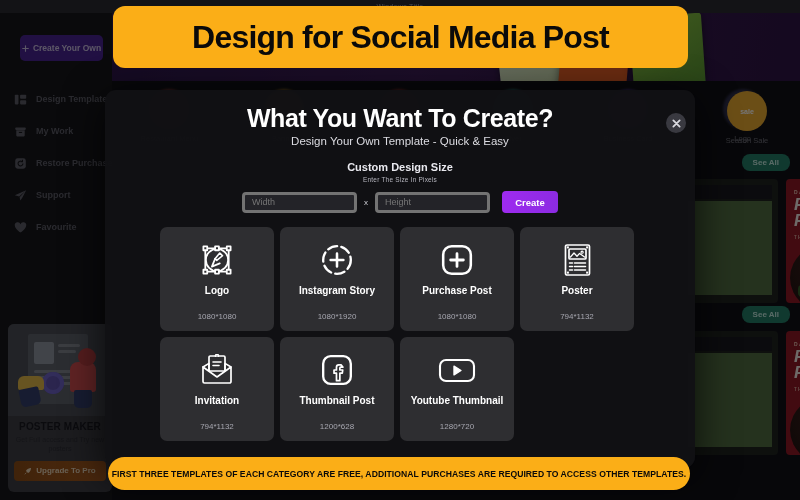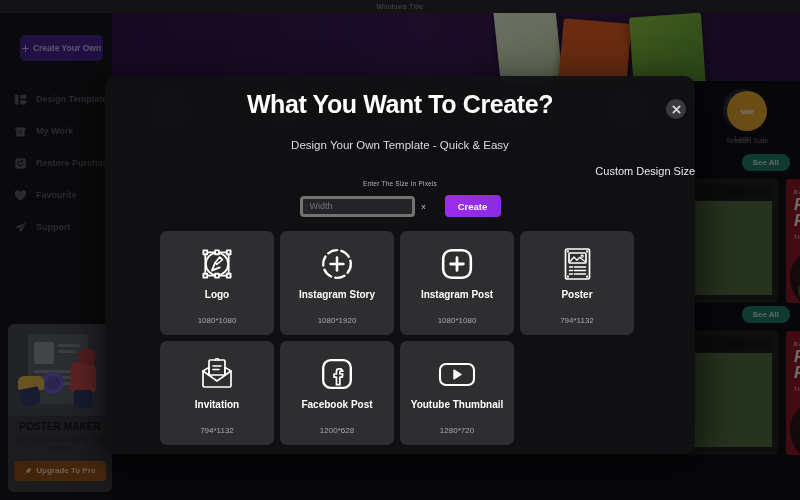--- a/index.html
+++ b/index.html
@@ -92,39 +92,39 @@
     background: radial-gradient(circle at 40% 35%, #3a2018, #1b0d0a 72%); overflow:hidden;}
   .veg{ position:absolute; border-radius:50%; }
   .salad{ background:#1c1f1a; position:relative; }
   .salad-top{ position:absolute;left:6px;top:6px;right:6px;height:14px;background:#14161a;}
   .salad-img{ position:absolute;left:6px;top:22px;right:6px;bottom:8px;background:#4e6b3c;}
 
   
   .overlay { position:absolute; inset:0; background: rgba(4,4,6,.55); }
 
   .modal {
-    position:absolute; left:105px; top:76px; width:590px; height:378px;
+    position:absolute; left:105px; top:90px; width:590px; height:378px;
     background: rgba(17,17,20,.965);
     border-radius: 11px;
     box-shadow: 0 10px 40px rgba(0,0,0,.75);
     overflow: hidden;
   }
   .modal-inner{ position:relative; width:100%; height:100%; }
 
   .close-btn {
     position:absolute; right:9px; top:9px; width:20px; height:20px; border-radius:50%;
     background: rgba(62,62,70,.9);
     display:flex; align-items:center; justify-content:center;
     color:#d8d8de; font-size:11px; line-height:1;
   }
   .close-btn svg{ width:9px;height:9px;stroke:#d8d8de;stroke-width:2;fill:none;stroke-linecap:round;}
 
   .m-title{ text-align:center; color:#ffffff; font-size:25px; font-weight:800; margin-top:14px; letter-spacing:-.4px;}
-  .m-sub{ text-align:center; color:#dcdce2; font-size:11.5px; margin-top:20px; font-weight:400;}
-  .m-custom{ text-align:right; color:#e9e9ef; font-size:11px; margin-top:14px; font-weight:400;}
+  .m-sub{ text-align:center; color:#dcdce2; font-size:11.5px; margin-top:2px; font-weight:400;}
+  .m-custom{ text-align:center; color:#e9e9ef; font-size:11px; margin-top:14px; font-weight:700;}
   .m-hint{ text-align:center; color:#b6b6bf; font-size:6.5px; margin-top:3px; letter-spacing:.2px;}
 
   .size-row{ display:flex; align-items:center; justify-content:center; gap:0; margin-top:8px; }
   .size-inp{
     width:115px; height:21px; border-radius:4px;
     background:#232328; border:3px solid #737373;
     color:#9a9aa3; font-size:9px; padding:0 7px;
     display:flex; align-items:center;
     font-family:"Liberation Sans", sans-serif;
   }
@@ -213,32 +213,32 @@
                 <rect x="1.5" y="1.5" width="13" height="13" rx="3"></rect>
                 <path d="M11 8a3 3 0 1 1-1.2-2.4" stroke="#121215" stroke-width="1.3" fill="none"></path>
                 <path d="M10.4 3.4v2.4H8" stroke="#121215" stroke-width="1.3" fill="none"></path>
               </svg>
             </span>
           <span>Restore Purchase</span>
         </div>
         <div class="nav-item">
           <span class="nav-ico">
               <svg viewBox="0 0 16 16">
+                <path d="M15 1.5L1 7.6l5.4 1.7L15 1.5zM6.9 10l.9 4.3 2.2-3.1L15 1.5 6.9 10z"></path>
+              </svg>
+            </span>
+          <span>Support</span>
+        </div>
+        <div class="nav-item">
+          <span class="nav-ico">
+              <svg viewBox="0 0 16 16">
                 <path d="M8 14.2S1 10 1 5.6A3.6 3.6 0 0 1 8 4a3.6 3.6 0 0 1 7 1.6C15 10 8 14.2 8 14.2z"></path>
               </svg>
             </span>
           <span>Favourite</span>
-        </div>
-        <div class="nav-item">
-          <span class="nav-ico">
-              <svg viewBox="0 0 16 16">
-                <path d="M15 1.5L1 7.6l5.4 1.7L15 1.5zM6.9 10l.9 4.3 2.2-3.1L15 1.5 6.9 10z"></path>
-              </svg>
-            </span>
-          <span>Support</span>
         </div>
       </div>
 
       <div class="promo">
         <div class="promo-art">
           <div class="promo-doc">
             <i style="left:6px;top:8px;width:20px;height:22px;background:#8d939c;"></i>
             <i style="left:30px;top:10px;width:22px;"></i>
             <i style="left:30px;top:16px;width:18px;"></i>
             <i style="left:6px;top:36px;width:46px;"></i>
@@ -361,20 +361,21 @@
       </div>
 
       <div class="m-title">What You Want To Create?</div>
       <div class="m-sub">Design Your Own Template - Quick &amp; Easy</div>
       <div class="m-custom">Custom Design Size</div>
       <div class="m-hint">Enter The Size In Pixels</div>
 
       <div class="size-row">
         <input class="size-inp" type="text" placeholder="Width" style="">
         <div class="size-x">x</div>
+        <input class="size-inp" type="text" placeholder="Height" style="">
         <div class="create-btn">Create</div>
       </div>
 
       <div class="grid">
 
         <div class="card">
           <div class="card-ico">
             <svg width="34" height="34" viewBox="0 0 32 32">
               <circle cx="16" cy="16" r="10.5"></circle>
               <rect x="5" y="5" width="22" height="22"></rect>
@@ -403,21 +404,21 @@
           <div class="card-dim">1080*1920</div>
         </div>
 
         <div class="card">
           <div class="card-ico">
             <svg width="34" height="34" viewBox="0 0 32 32">
               <rect x="3" y="3" width="26" height="26" rx="8" stroke-width="2.4"></rect>
               <path d="M16 10v12M10 16h12" stroke-width="2.6"></path>
             </svg>
           </div>
-          <div class="card-name">Instagram Post</div>
+          <div class="card-name">Purchase Post</div>
           <div class="card-dim">1080*1080</div>
         </div>
 
         <div class="card">
           <div class="card-ico">
             <svg width="31" height="34" viewBox="0 0 28 34">
               <rect x="2" y="2" width="24" height="30" rx="1.5"></rect>
               <rect x="5.5" y="6" width="17" height="10" rx="1"></rect>
               <path d="M7 14l3.5-4 3 3.2 2.6-2.8L21 14" stroke-width="1.3"></path>
               <circle cx="18.6" cy="9.2" r="1.1" stroke-width="1.1"></circle>
@@ -446,35 +447,41 @@
           <div class="card-dim">794*1132</div>
         </div>
 
         <div class="card">
           <div class="card-ico">
             <svg width="34" height="34" viewBox="0 0 32 32">
               <rect x="3" y="3" width="26" height="26" rx="7" stroke-width="2.2"></rect>
               <path d="M19.8 11.2h-2.2c-1.3 0-2.1.9-2.1 2.3V16h-2.3v3h2.3v7h3.2v-7h2.3l.4-3h-2.7v-2c0-.5.2-.7.8-.7h2z" stroke-width="1.6"></path>
             </svg>
           </div>
-          <div class="card-name">Facebook Post</div>
+          <div class="card-name">Thumbnail Post</div>
           <div class="card-dim">1200*628</div>
         </div>
 
         <div class="card">
           <div class="card-ico">
             <svg width="38" height="28" viewBox="0 0 38 28">
               <rect x="2" y="4" width="34" height="21" rx="6" stroke-width="2.1"></rect>
               <path d="M16 10.2l7 4.3-7 4.3z" fill="#fff" stroke-width="1.4" stroke-linejoin="round"></path>
             </svg>
           </div>
           <div class="card-name">Youtube Thumbnail</div>
           <div class="card-dim">1280*720</div>
         </div>
 
 
       </div>
     </div>
   </div>
 
-
+  <div class="top-banner">
+    <span>Design for Social Media Post</span>
+  </div>
+
+  <div class="bottom-banner">
+    <span>FIRST THREE TEMPLATES OF EACH CATEGORY ARE FREE, ADDITIONAL PURCHASES ARE REQUIRED TO ACCESS OTHER TEMPLATES.</span>
+  </div>
 
 </div>
 
 </body></html>

